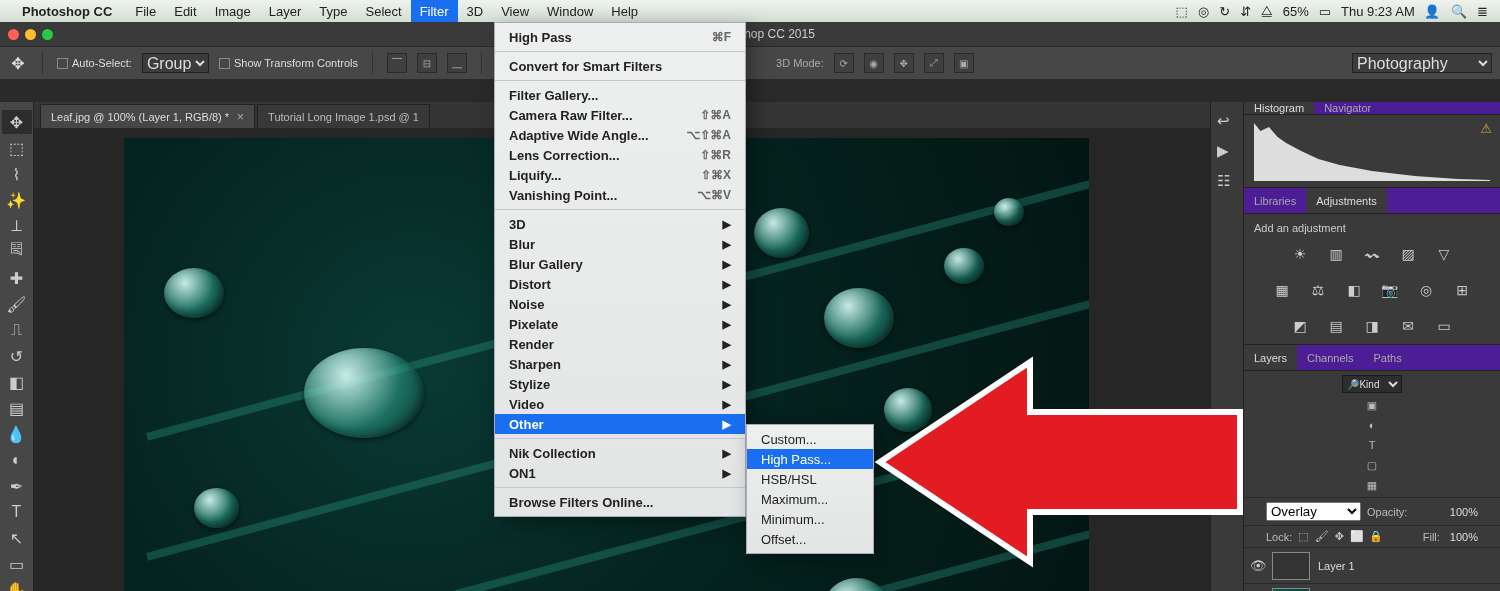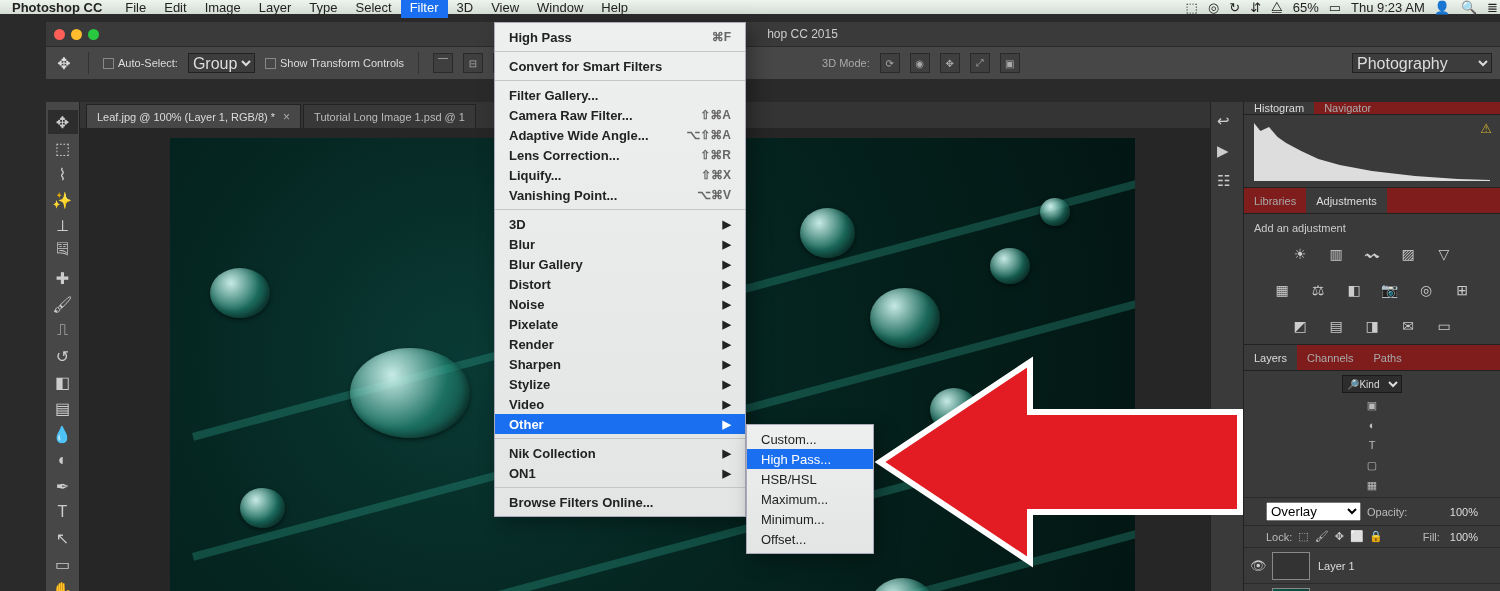--- a/index.html
+++ b/index.html
@@ -1,29 +1,29 @@
 <!DOCTYPE html>
 <html><head>
 <meta charset="utf-8">
 <style>
 * { margin: 0; padding: 0; box-sizing: border-box; font-family: -apple-system, "Helvetica Neue", Arial, sans-serif; }
 body { width: 1500px; height: 591px; background: #2a2a2a; overflow: hidden; position: relative; }
 
 
-.mac-menubar { height: 14px; background: linear-gradient(#eef3ee, #d4ddd4); display: flex; align-items: center; font-size: 13px; color: #222; padding: 0 2px; }
+.mac-menubar { height: 22px; background: linear-gradient(#eef3ee, #d4ddd4); display: flex; align-items: center; font-size: 13px; color: #222; padding: 0 12px; }
 .mac-menubar .apple { font-size: 15px; margin-right: 10px; }
 .mac-menubar .app-name { font-weight: 600; margin-right: 14px; }
 .mac-menubar .menu-item { padding: 0 9px; height: 22px; display: flex; align-items: center; cursor: default; }
 .mac-menubar .menu-item.active { background: #1a6ef0; color: #fff; }
 .mac-menubar .spacer { flex: 1; }
 .mac-menubar .status-icons { display: flex; align-items: center; gap: 10px; font-size: 13px; }
 .mac-menubar .status-icons span { display:flex; align-items:center; }
 
 
-.ps-window { position: absolute; top: 22px; left: 0; right: 0; bottom: 0; margin-left: 46px; }
+.ps-window { position: absolute; top: 22px; left: 0; right: 0; bottom: 0; }
 .ps-titlebar { height: 24px; background: #3a3a3a; display: flex; align-items: center; padding-left: 8px; gap: 6px; }
 .ps-titlebar .tl-btn { width: 11px; height: 11px; border-radius: 50%; }
 .tl-red { background: #ff5f57; } .tl-yellow { background: #febc2e; } .tl-green { background: #28c840; }
 .ps-titlebar .title { flex: 1; text-align: center; color: #ccc; font-size: 12px; }
 
 
 .options-bar { height: 34px; background: #474747; border-top: 1px solid #2a2a2a; border-bottom: 1px solid #2a2a2a; display: flex; align-items: center; padding: 0 8px; color: #ddd; font-size: 11px; gap: 10px; }
 .options-bar .move-icon { width: 20px; height: 20px; display: flex; align-items: center; justify-content: center; font-size: 16px; color:#ddd; }
 .options-bar .chk { display:flex; align-items:center; gap:4px; }
 .options-bar .chk .box { width:11px; height:11px; border:1px solid #888; }
@@ -44,21 +44,21 @@
 .doc-tab { height:24px; background:#474747; color:#ddd; font-size:11px; padding:0 10px; display:flex; align-items:center; gap:8px; border:1px solid #222; border-bottom:none; }
 .doc-tab.inactive { background:#383838; color:#bbb; }
 .doc-tab .x { color:#aaa; font-size:12px; }
 .canvas { position:absolute; top:26px; left:90px; right:0; bottom:0; }
 .canvas-img { position:absolute; left:0; top:10px; width:965px; height:555px; background: radial-gradient(circle at 30% 40%, #0a3a35 0%, #052520 40%, #021512 100%); overflow:hidden; }
 .leaf-vein { position:absolute; width:140%; height:8px; background:rgba(60,200,170,0.25); transform:rotate(-15deg); }
 .droplet { position:absolute; border-radius:50%; background: radial-gradient(circle at 35% 30%, rgba(220,255,250,0.9), rgba(40,150,130,0.6) 55%, rgba(10,50,45,0.7)); box-shadow: inset -3px -3px 8px rgba(0,0,0,0.4), 0 2px 4px rgba(0,0,0,0.5); }
 
 
 .right-panels { width:256px; background:#3a3a3a; display:flex; flex-direction:column; color:#ccc; font-size:11px; }
-.panel-tabs { display:flex; background:#7f1d1d; height:26px; border-bottom:1px solid #222; }
+.panel-tabs { display:flex; background:#4c1d95; height:26px; border-bottom:1px solid #222; }
 .panel-tab { padding:0 10px; display:flex; align-items:center; color:#aaa; }
 .panel-tab.active { background:#3a3a3a; color:#ddd; }
 .histogram-body { height:80px; background:#3a3a3a; padding:6px 10px; display:flex; align-items:flex-end; position:relative; }
 .histogram-body svg { width:100%; height:60px; }
 .warn-icon { position:absolute; top:6px; right:8px; color:#d0b030; font-size:13px; }
 
 .panel-group { border-top:1px solid #222; }
 .adj-row { display:flex; gap:14px; justify-content:center; padding:8px 0; }
 .adj-row .ai { width:22px; height:20px; display:flex; align-items:center; justify-content:center; color:#ccc; font-size:14px; }
 

